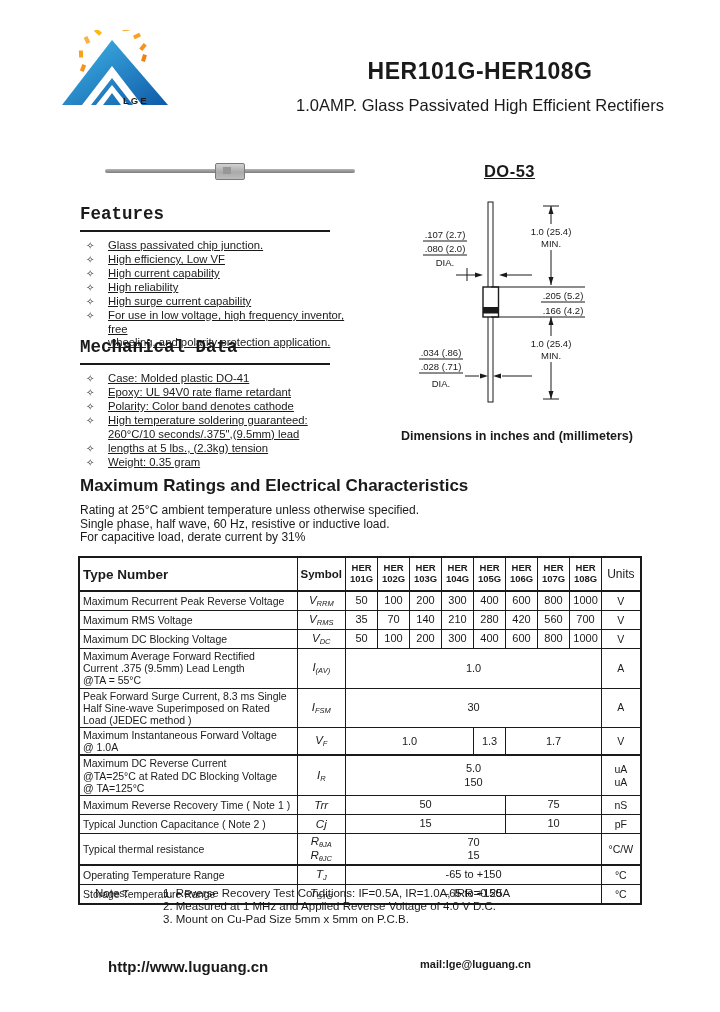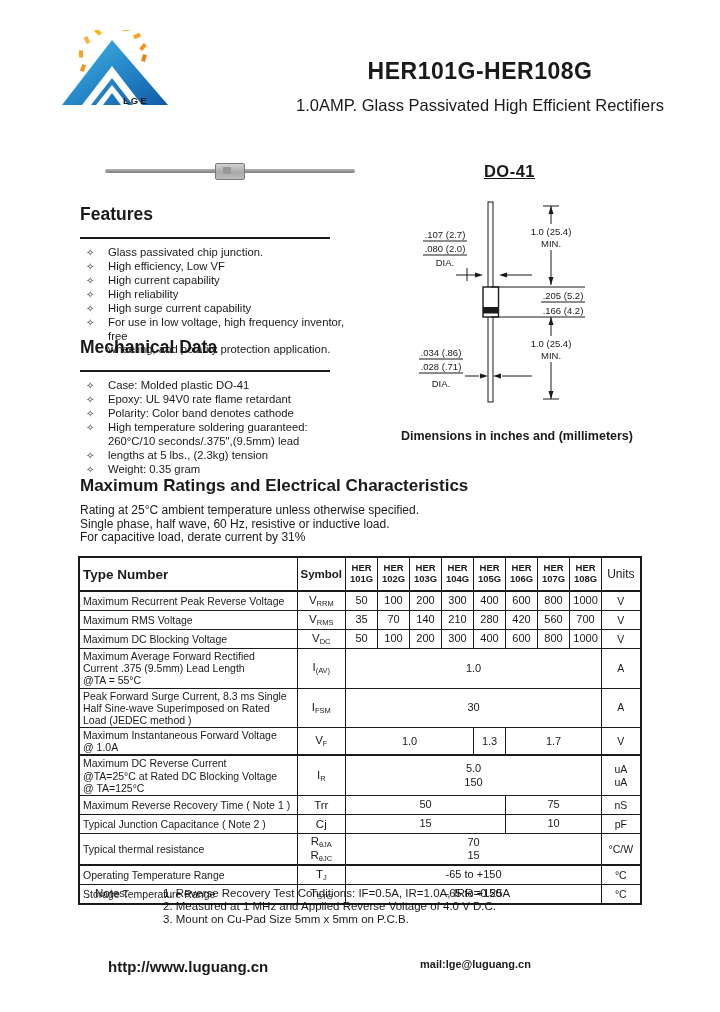--- a/index.html
+++ b/index.html
@@ -14,28 +14,28 @@
   
   .photo{left:100px;top:150px;width:260px;height:40px;}
   .photo .lead{position:absolute;left:5px;top:19px;width:250px;height:4px;
                background:linear-gradient(#b5b5b5,#7d7d7d);border-radius:2px;}
   .photo .body{position:absolute;left:115px;top:13px;width:28px;height:15px;
                background:linear-gradient(180deg,#d2d2d2,#a9a9a9 55%,#bdbdbd);
                border:1px solid #7a7a7a;border-radius:2px;}
   .photo .mark{position:absolute;left:123px;top:17px;width:8px;height:7px;background:#979797;}
 
   
-  .sec-head{font-size:17.5px;font-weight:bold;border-bottom:2.5px solid #1a1a1a;padding-bottom:12px;}
+  .sec-head{font-size:17.5px;font-weight:bold;border-bottom:2.5px solid #1a1a1a;padding-bottom:6px;font-family:Liberation Mono, monospace;}
   .features-block{left:80px;top:204px;width:270px;}
   .mech-block{left:80px;top:337px;width:280px;}
   .sec-head-inner{display:block;width:250px;}
   .b-list{margin-top:7px;}
   .b-item{display:flex;font-size:11.3px;line-height:13.5px;margin-bottom:0.5px;}
   .b-glyph{width:22px;padding-left:6px;flex:none;font-size:10px;color:#333;}
-  .b-text{flex:1;}
+  .b-text{flex:1;text-decoration:underline;}
 
   
   .do41-title{left:392px;top:162px;width:235px;text-align:center;font-weight:bold;font-size:16.5px;
               text-decoration:underline;letter-spacing:.5px;}
   .diagram{left:392px;top:188px;}
   .dim-caption{left:397px;top:429px;width:240px;text-align:center;font-weight:bold;font-size:12.5px;}
   svg text{font-family:"Liberation Sans",sans-serif;font-size:9.5px;fill:#1a1a1a;}
 
   
   .ratings-head{left:80px;top:476px;font-size:17px;font-weight:bold;}
@@ -44,21 +44,21 @@
   
   .rt{position:absolute;left:78px;top:556px;border-collapse:collapse;table-layout:fixed;
       border:2px solid #1a1a1a;}
   .rt th,.rt td{border:1px solid #1a1a1a;padding:1px 3px;vertical-align:middle;overflow:hidden;}
   .rt thead th{border-bottom:2px solid #1a1a1a;height:30px;}
   .h-label{text-align:left;font-size:13.5px;padding-left:6px;}
   .h-symbol{font-size:11.5px;text-align:center;font-weight:bold;padding:1px 0;}
   .h-dev{font-size:9.5px;font-weight:bold;text-align:center;line-height:1.15;padding:1px 0;}
   .h-units{font-size:12px;text-align:center;font-weight:normal;padding:1px 0;}
   .c-label{font-size:10.5px;line-height:1.16;padding-left:3px;}
-  .c-symbol{font-size:11.5px;text-align:center;}
+  .c-symbol{font-size:11.5px;text-align:center;font-style:italic;}
   .c-symbol .sub{font-size:7.5px;vertical-align:-2px;}
   .c-val{font-size:11px;text-align:center;line-height:1.2;}
   .c-units{font-size:10.5px;text-align:center;line-height:1.2;}
   .rt tbody tr.short td{height:16px;}
   .rt tbody tr.thick td{border-bottom:2px solid #1a1a1a;}
 
   
   .notes{left:80px;top:887px;font-size:11.5px;line-height:13px;}
   .notes-label{position:absolute;left:0;top:0;margin-left:15px;}
   .notes-items{margin-left:83px;}
@@ -100,21 +100,21 @@
 
   <div class="abs doc-title">HER101G-HER108G</div>
   <div class="abs doc-subtitle">1.0AMP. Glass Passivated High Efficient Rectifiers</div>
 
   <div class="abs photo">
     <div class="lead"></div>
     <div class="body"></div>
     <div class="mark"></div>
   </div>
 
-  <div class="abs do41-title">DO-41</div>
+  <div class="abs do41-title">DO-53</div>
   <svg class="abs diagram" width="300" height="240" viewBox="0 0 300 240">
     <g stroke="#1a1a1a" stroke-width="1" fill="none">
       <rect x="96" y="14" width="5" height="200" fill="#fdfdfd"></rect>
       <rect x="91" y="99" width="15.5" height="30" fill="#ffffff" stroke-width="1.4"></rect>
       <rect x="91" y="119" width="15.5" height="6.5" fill="#1a1a1a" stroke="none"></rect>
       <path d="M151 18 H167"></path>
       <path d="M159 18 V97"></path>
       <path d="M99 99 H193"></path>
       <path d="M99 129 H193"></path>
       <path d="M159 129 V211"></path>

